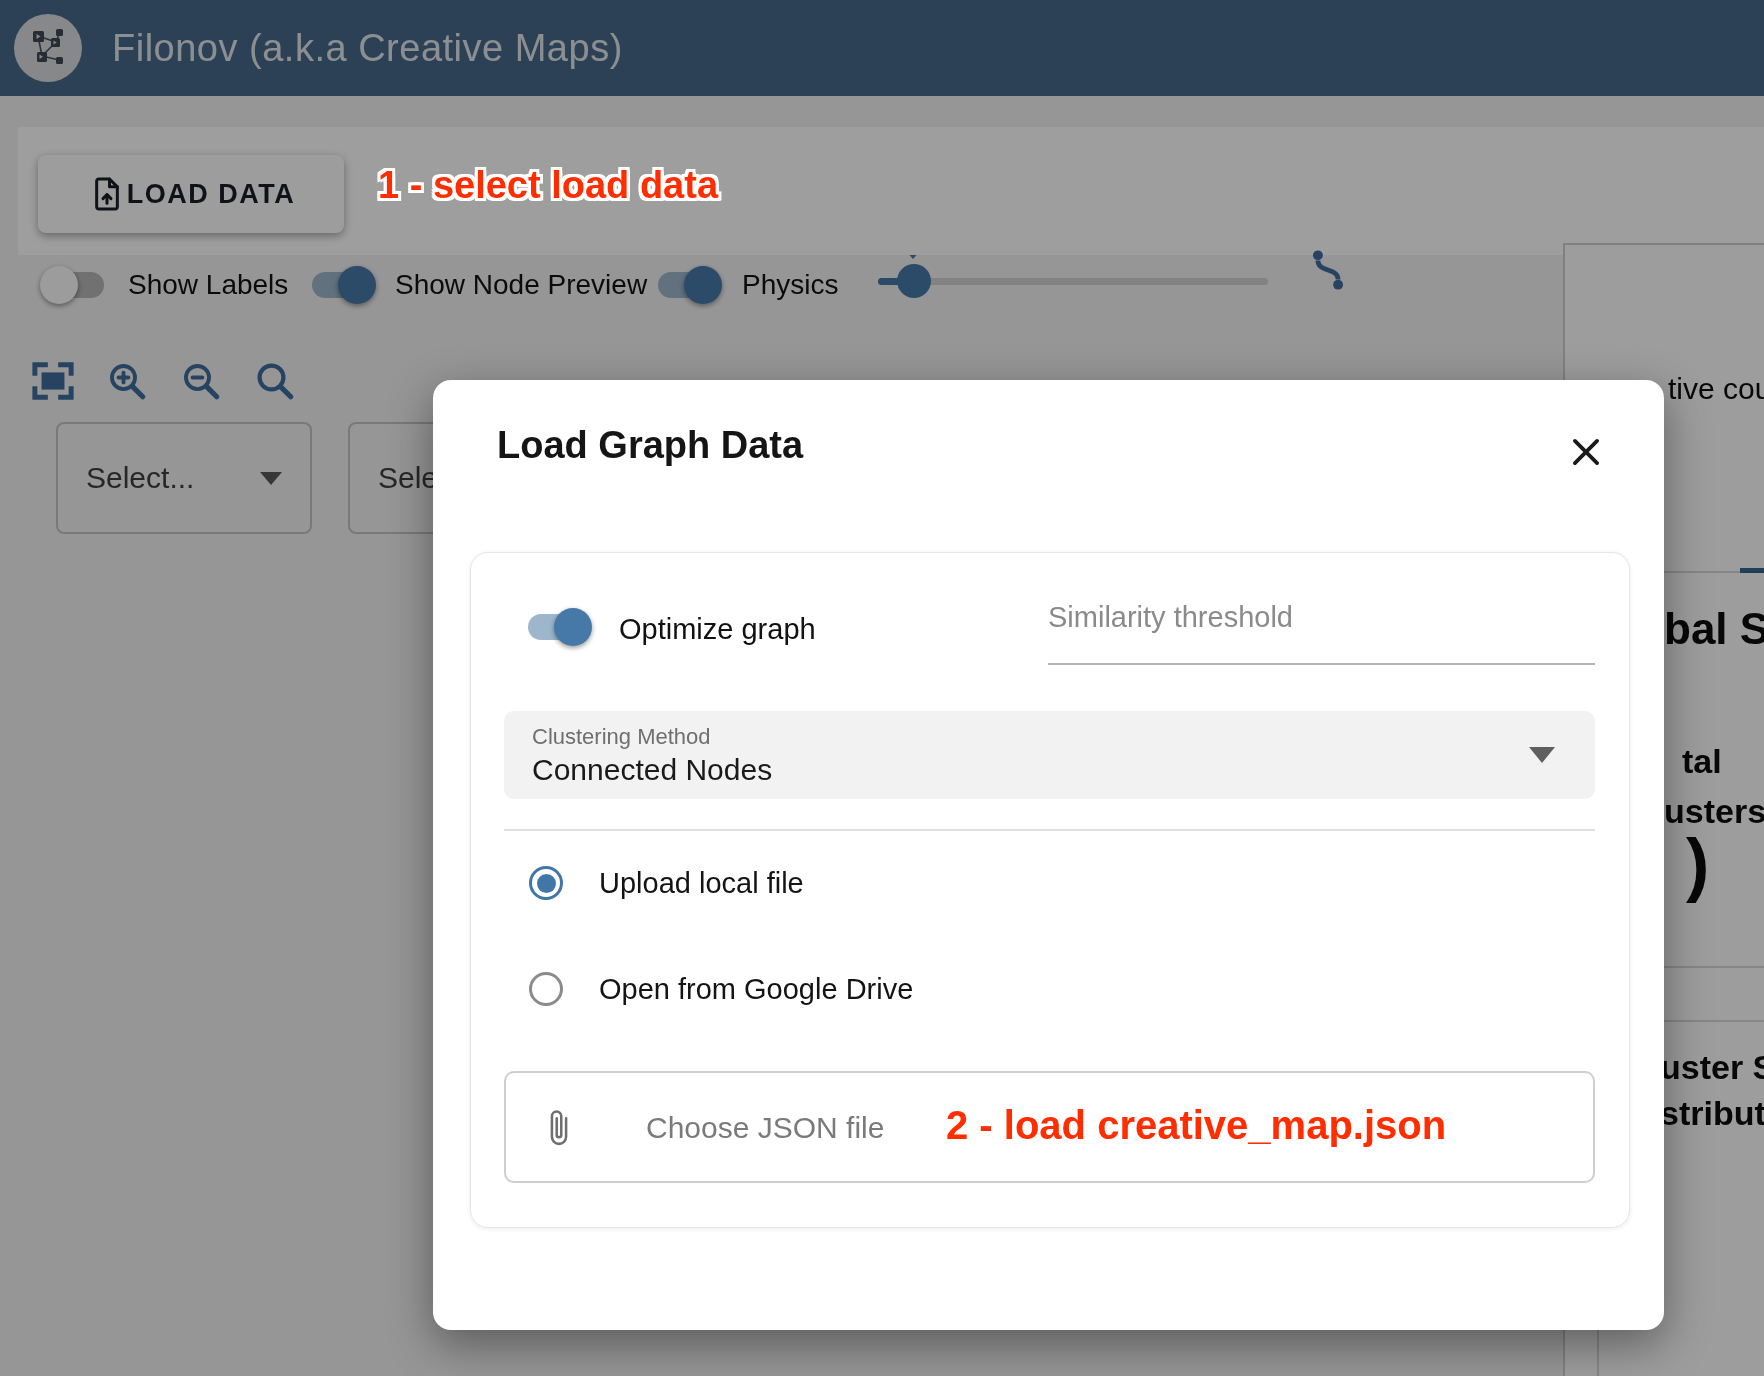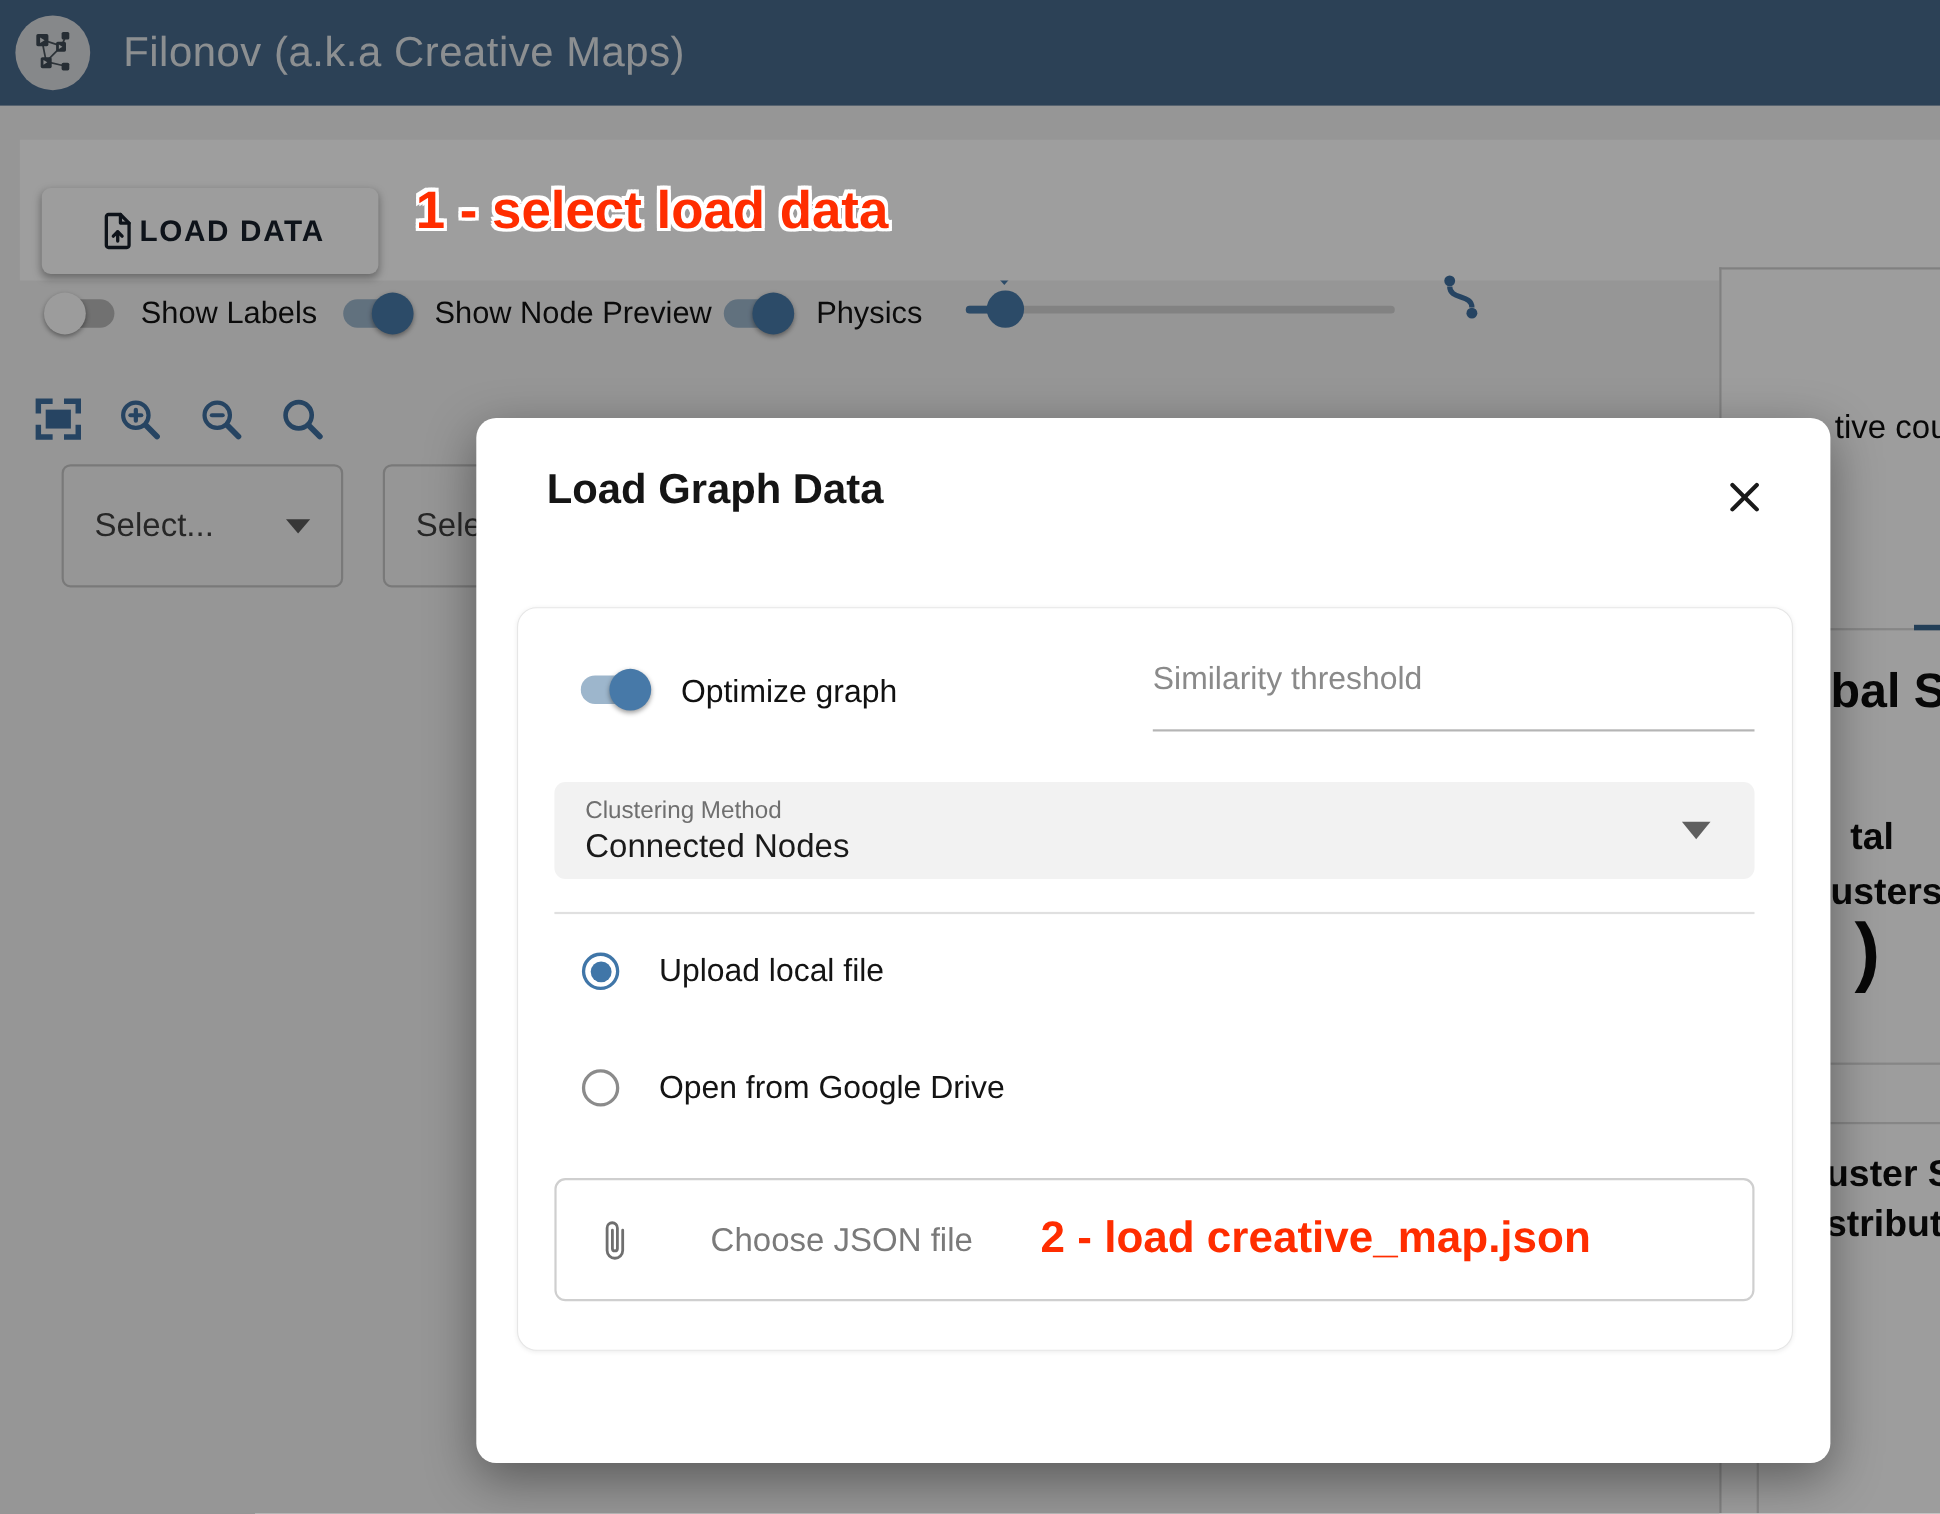--- a/index.html
+++ b/index.html
@@ -8,21 +8,21 @@
 
   
   .header { position:absolute; left:0; top:0; width:1764px; height:96px; background:#48698c;
             display:flex; align-items:center; z-index:1; }
   .logo { width:68px; height:68px; border-radius:50%; background:#d9dcdf; margin-left:14px;
           display:flex; align-items:center; justify-content:center; }
   .app-title { color:#e3e7ea; font-size:38px; font-weight:400; margin-left:30px; letter-spacing:.5px; }
 
   
   .toolbar-band { position:absolute; left:18px; top:127px; width:1746px; height:128px; background:#ffffff; z-index:1; }
-  .load-btn { position:absolute; left:38px; top:171px; width:306px; height:78px; background:#fdfdfd;
+  .load-btn { position:absolute; left:38px; top:155px; width:306px; height:78px; background:#fdfdfd;
               border:none; border-radius:8px; box-shadow:0 3px 8px rgba(0,0,0,.35);
               display:flex; align-items:center; justify-content:center; cursor:pointer; z-index:2; }
   .load-btn span { font-size:27px; font-weight:700; letter-spacing:1.5px; color:#17202a; }
 
   
   .controls { position:absolute; left:0; top:255px; width:1764px; height:70px; z-index:1; }
   .switch { position:relative; width:62px; height:32px; display:inline-block; cursor:pointer; }
   .switch .track { position:absolute; left:0; right:0; top:3px; bottom:3px; border-radius:16px; }
   .switch .thumb { position:absolute; top:-3px; width:38px; height:38px; border-radius:50%;
                    box-shadow:0 2px 5px rgba(0,0,0,.4); }
@@ -55,21 +55,21 @@
   .rp-divider { position:absolute; left:0; width:240px; height:2px; background:#d8d8d8; }
   .rp-tab-indicator { position:absolute; height:5px; background:#39678f; }
 
   
   .overlay { position:absolute; inset:0; background:rgba(0,0,0,.38); z-index:5; }
 
   
   .annotation { position:absolute; color:#ff2d00; font-weight:700; white-space:nowrap;
       text-shadow:-3px -3px 0 #fff, 3px -3px 0 #fff, -3px 3px 0 #fff, 3px 3px 0 #fff,
                   -3px 0 0 #fff, 3px 0 0 #fff, 0 -3px 0 #fff, 0 3px 0 #fff; }
-  .annotation.step1 { left:378px; top:164px; font-size:48px; z-index:6; }
+  .annotation.step1 { left:378px; top:164px; font-size:38px; z-index:6; }
   .annotation.step2 { position:absolute; left:440px; top:30px; font-size:40px; }
 
   
   .modal { position:absolute; left:433px; top:380px; width:1231px; height:950px; background:#ffffff;
            border-radius:18px; box-shadow:0 14px 45px rgba(0,0,0,.4); z-index:10; }
   .modal-title { position:absolute; left:64px; top:44px; font-size:38px; font-weight:700; color:#151515; }
   .modal-close { position:absolute; right:56px; top:50px; width:44px; height:44px; border:none; background:none;
                  cursor:pointer; display:flex; align-items:center; justify-content:center; }
 
   .modal-card { position:absolute; left:37px; top:172px; width:1160px; height:676px; background:#fff;

